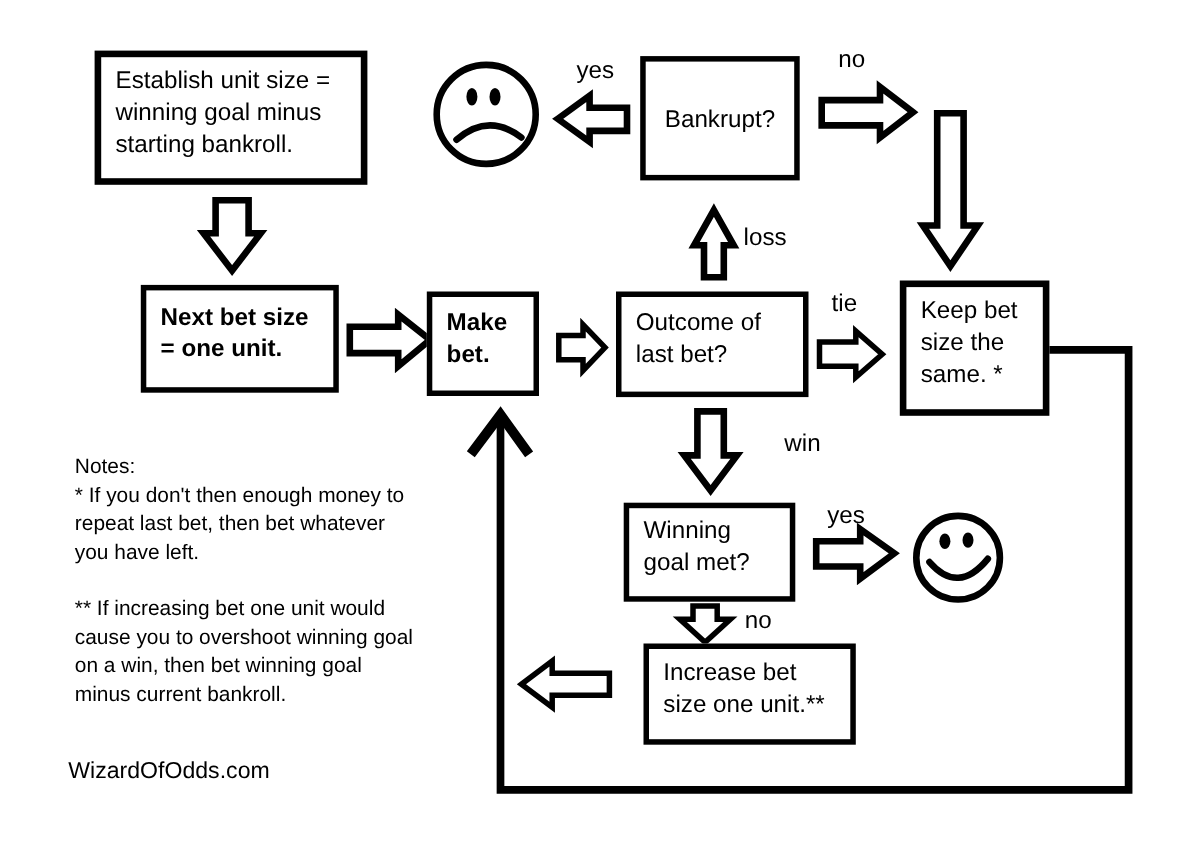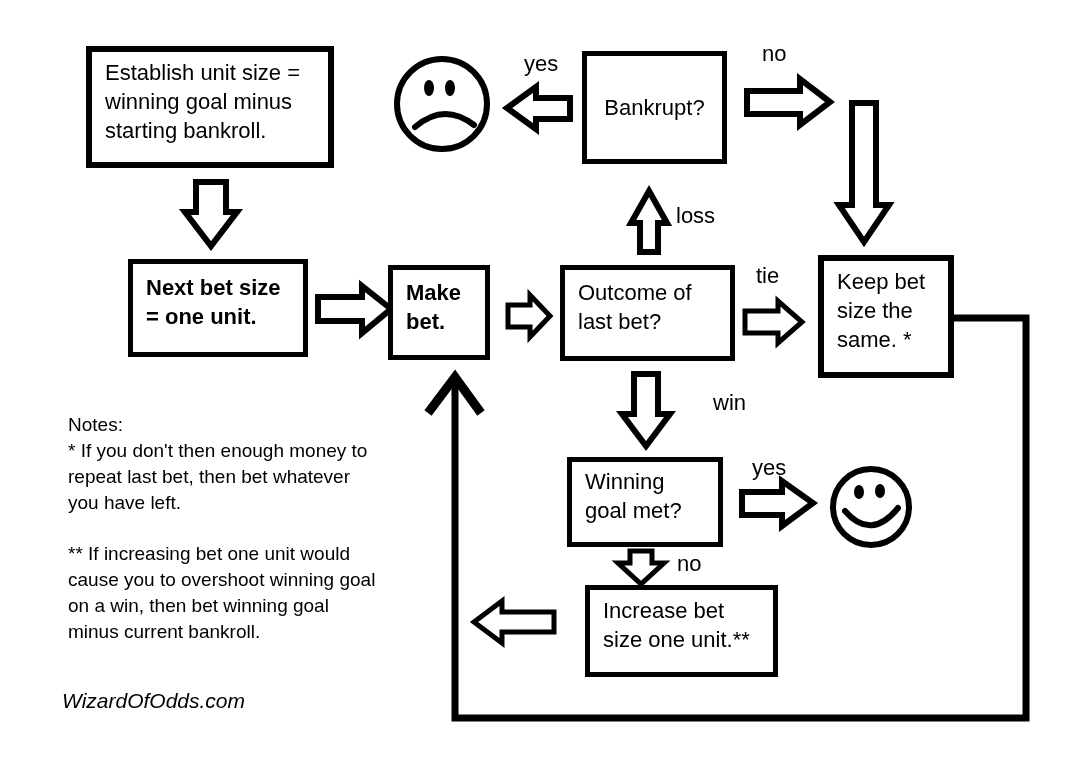--- a/index.html
+++ b/index.html
@@ -45,21 +45,20 @@
     line-height: 26px;
   }
   .notes .para { white-space: pre-line; }
   .notes .para.second { margin-top: 25px; }
   .credit {
     position: absolute;
     z-index: 2;
     left: 62px;
     top: 689px;
     font-size: 21px;
-    font-style: italic;
   }
 </style>
 </head>
 <body>
 
 <div class="canvas">
 
   <svg class="gfx" width="1071" height="770" viewBox="0 0 1071 770">
 
     <path d="M 944 318 H 1026 V 718 H 455 V 380" fill="none" stroke="#000" stroke-width="7"></path>

